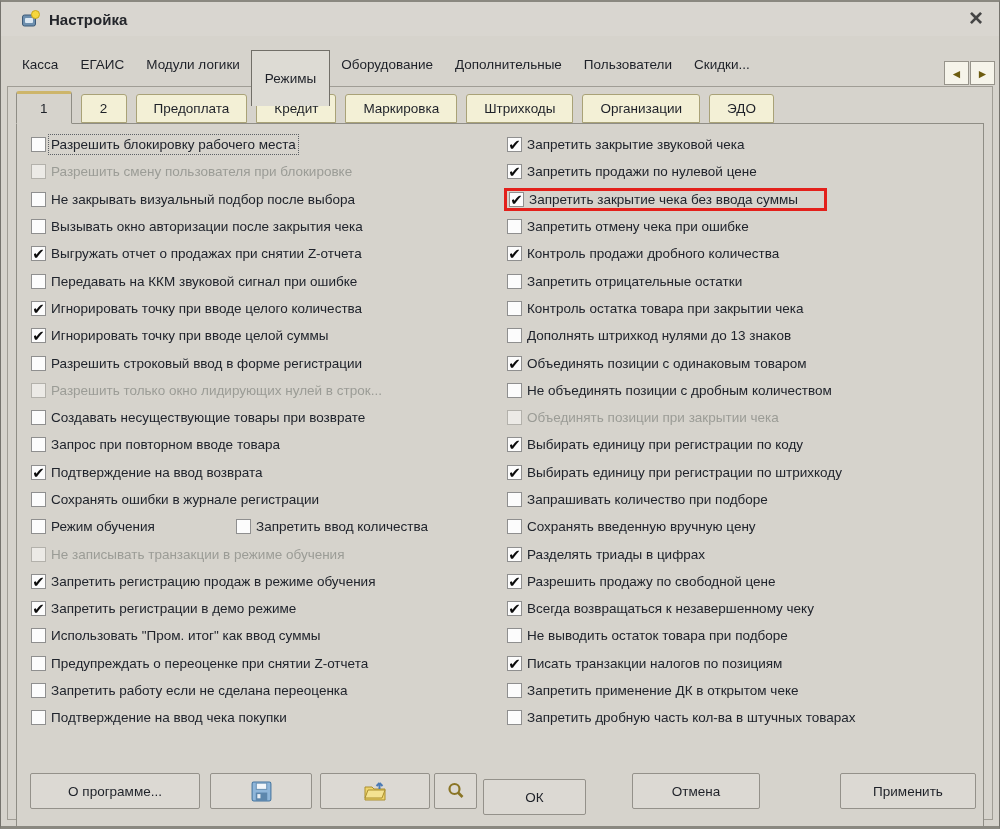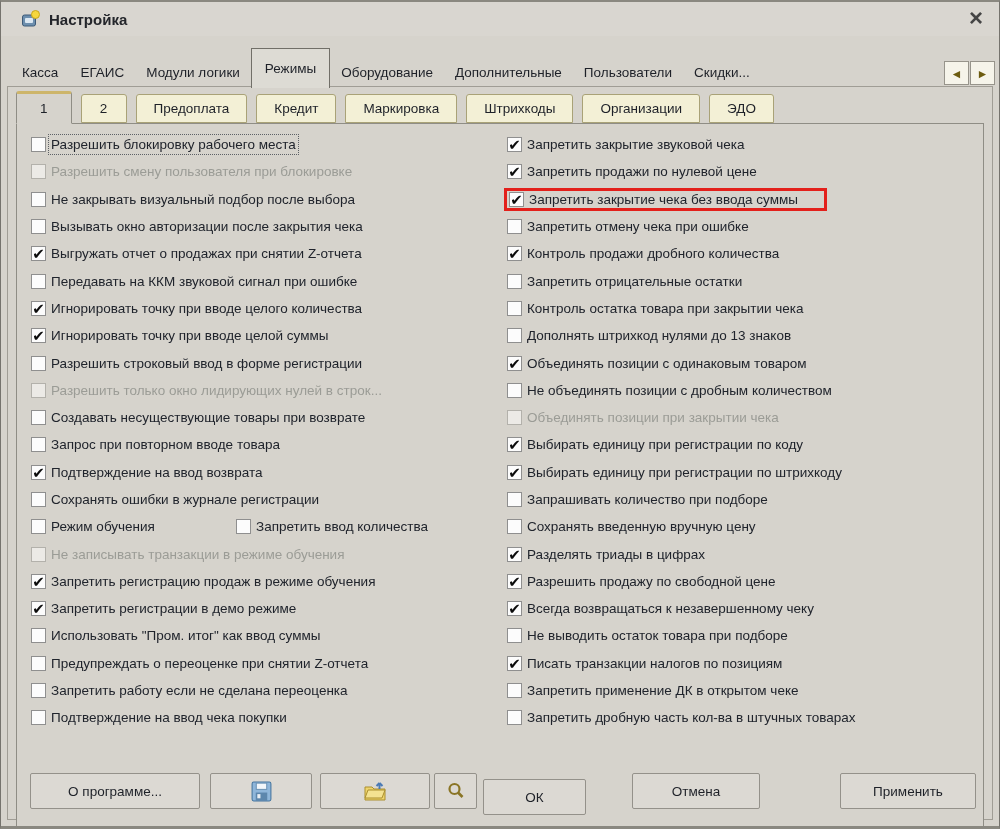--- a/index.html
+++ b/index.html
@@ -8,24 +8,24 @@
           border-top:2px solid #8a8880;border-bottom:3px solid #8a8880;overflow:hidden;}
   
   .titlebar{position:absolute;left:0;top:0;right:0;height:34px;display:flex;align-items:center;
             padding-left:20px;background:#d9d6d0;}
   .app-icon{width:20px;height:20px;margin-right:8px;flex:none;}
   .title{font-size:15px;font-weight:bold;color:#24262b;}
   .close-x{position:absolute;right:16px;top:4px;font-size:24px;font-weight:bold;color:#454545;
            cursor:default;line-height:1;}
   
   .main-tabs{position:absolute;left:10px;top:48px;right:62px;height:37px;display:flex;
-             align-items:flex-end;}
+             align-items:flex-start;}
   .main-tab{padding:7px 11px;font-size:13.5px;color:#1e2128;white-space:nowrap;}
   .main-tab.selected{background:#dddbd4;border:1px solid #716f68;border-bottom:none;
-                     padding:12px 13px;position:relative;z-index:3;margin-bottom:-1px;}
+                     padding:20px 13px;position:relative;z-index:3;margin-bottom:-1px;}
   .strip-arrows{position:absolute;display:flex;gap:1px;}
   .arrows-main{right:4px;top:59px;}
   .arrows-sub{right:14px;top:93px;}
   .arrow-btn{width:25px;height:24px;background:#f6f4ea;border:1px solid#97948b;color:#6d5c10;
              font-size:12px;display:flex;align-items:center;justify-content:center;padding-top:1px;}
   
   .outer{position:absolute;left:6px;right:6px;top:84px;bottom:6px;border:1px solid #a09d95;
          background:#d6d3cc;}
   
   .sub-tabs{position:absolute;left:8px;top:3px;right:80px;height:33px;display:flex;gap:9px;

